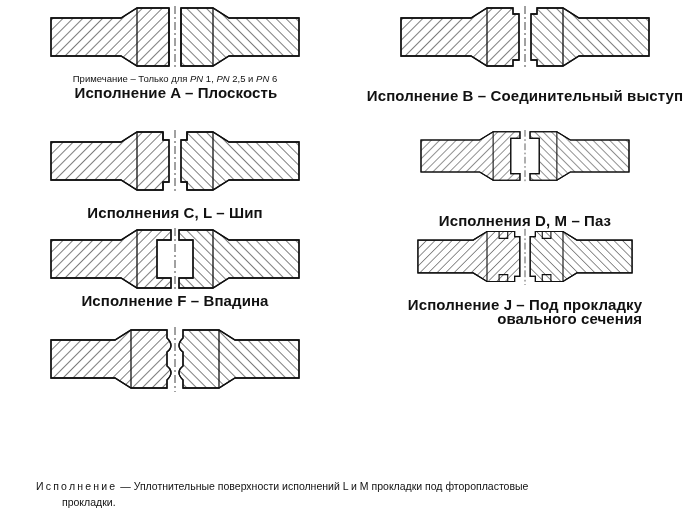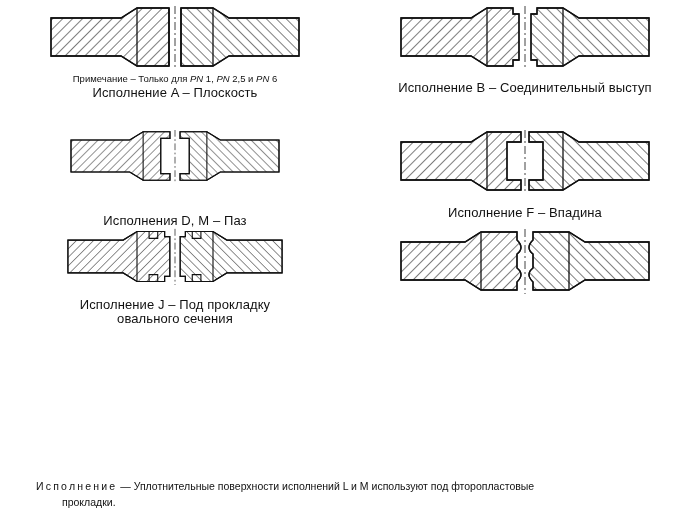--- a/index.html
+++ b/index.html
@@ -36,26 +36,27 @@
     display: flex;
     flex-direction: column;
     align-items: center;
     justify-content: flex-start;
   }
   .fig {
     display: block;
     margin: 0 auto;
   }
   .cap {
-    text-align: center;
-    font-size: 13px;
+    text-align: right;
+    font-size: 15px;
     line-height: 14px;
     letter-spacing: 0.1px;
     color: #111;
     white-space: pre-line;
+    font-weight: bold;
   }
   .note-small {
     text-align: center;
     font-size: 9.5px;
     line-height: 13px;
     color: #111;
     margin-bottom: 1px;
   }
   .note-small i {
     font-style: italic;
@@ -128,25 +129,43 @@
         <g stroke="#111" stroke-width="1.3" fill="none">
           <path d="M6,12 L76,12 L92,2 L118,2 L118,8 L124,8 L124,54 L118,54 L118,60 L92,60 L76,50 L6,50 Z" fill="url(#hatchR)"></path>
           <path d="M6,12 L76,12 L92,2 L118,2 L118,8 L124,8 L124,54 L118,54 L118,60 L92,60 L76,50 L6,50 Z"></path>
           <path d="M254,12 L184,12 L168,2 L142,2 L142,8 L136,8 L136,54 L142,54 L142,60 L168,60 L184,50 L254,50 Z" fill="url(#hatchL)"></path>
           <path d="M254,12 L184,12 L168,2 L142,2 L142,8 L136,8 L136,54 L142,54 L142,60 L168,60 L184,50 L254,50 Z"></path>
           <line x1="130" y1="0" x2="130" y2="62" stroke-dasharray="8,3,2,3" stroke-width="0.8"></line>
           <line x1="92" y1="2" x2="92" y2="60"></line>
           <line x1="168" y1="2" x2="168" y2="60"></line>
         </g>
       </svg>
-      <div class="cap-wrap" style="margin-top:13px">
+      <div class="cap-wrap" style="margin-top:21px">
         <div class="cap">Исполнение B – Соединительный выступ</div>
       </div>
     </div>
 
+    <div class="cell">
+      <svg class="fig" width="260" height="62" viewBox="0 0 260 62">
+        <g stroke="#111" stroke-width="1.3" fill="none">
+          <path d="M6,12 L76,12 L92,2 L118,2 L118,10 L124,10 L124,52 L118,52 L118,60 L92,60 L76,50 L6,50 Z" fill="url(#hatchR)"></path>
+          <path d="M6,12 L76,12 L92,2 L118,2 L118,10 L124,10 L124,52 L118,52 L118,60 L92,60 L76,50 L6,50 Z"></path>
+          <path d="M254,12 L184,12 L168,2 L142,2 L142,10 L136,10 L136,52 L142,52 L142,60 L168,60 L184,50 L254,50 Z" fill="url(#hatchL)"></path>
+          <path d="M254,12 L184,12 L168,2 L142,2 L142,10 L136,10 L136,52 L142,52 L142,60 L168,60 L184,50 L254,50 Z"></path>
+          <line x1="130" y1="0" x2="130" y2="62" stroke-dasharray="8,3,2,3" stroke-width="0.8"></line>
+          <line x1="92" y1="2" x2="92" y2="60"></line>
+          <line x1="168" y1="2" x2="168" y2="60"></line>
+
+          <path d="M118,2 L118,10 M142,2 L142,10 M118,52 L118,60 M142,52 L142,60"></path>
+        </g>
+      </svg>
+      <div class="cap-wrap" style="margin-top:14px">
+        <div class="cap">Исполнения C, L – Шип</div>
+      </div>
+    </div>
 
     <div class="cell">
       <svg class="fig" width="260" height="62" viewBox="0 0 260 62">
         <g stroke="#111" stroke-width="1.3" fill="none">
           <path d="M6,12 L76,12 L92,2 L124,2 L124,10 L113,10 L113,52 L124,52 L124,60 L92,60 L76,50 L6,50 Z" fill="url(#hatchR)"></path>
           <path d="M6,12 L76,12 L92,2 L124,2 L124,10 L113,10 L113,52 L124,52 L124,60 L92,60 L76,50 L6,50 Z"></path>
           <path d="M254,12 L184,12 L168,2 L136,2 L136,10 L147,10 L147,52 L136,52 L136,60 L168,60 L184,50 L254,50 Z" fill="url(#hatchL)"></path>
           <path d="M254,12 L184,12 L168,2 L136,2 L136,10 L147,10 L147,52 L136,52 L136,60 L168,60 L184,50 L254,50 Z"></path>
           <line x1="130" y1="0" x2="130" y2="62" stroke-dasharray="8,3,2,3" stroke-width="0.8"></line>
           <line x1="92" y1="2" x2="92" y2="60"></line>
@@ -164,21 +183,21 @@
         <g stroke="#111" stroke-width="1.3" fill="none">
           <path d="M6,12 L76,12 L92,2 L126,2 L126,12 L112,12 L112,50 L126,50 L126,60 L92,60 L76,50 L6,50 Z" fill="url(#hatchR)"></path>
           <path d="M6,12 L76,12 L92,2 L126,2 L126,12 L112,12 L112,50 L126,50 L126,60 L92,60 L76,50 L6,50 Z"></path>
           <path d="M254,12 L184,12 L168,2 L134,2 L134,12 L148,12 L148,50 L134,50 L134,60 L168,60 L184,50 L254,50 Z" fill="url(#hatchL)"></path>
           <path d="M254,12 L184,12 L168,2 L134,2 L134,12 L148,12 L148,50 L134,50 L134,60 L168,60 L184,50 L254,50 Z"></path>
           <line x1="130" y1="0" x2="130" y2="62" stroke-dasharray="8,3,2,3" stroke-width="0.8"></line>
           <line x1="92" y1="2" x2="92" y2="60"></line>
           <line x1="168" y1="2" x2="168" y2="60"></line>
         </g>
       </svg>
-      <div class="cap-wrap" style="margin-top:14px">
+      <div class="cap-wrap" style="margin-top:4px">
         <div class="cap">Исполнение F – Впадина</div>
       </div>
     </div>
 
     <div class="cell">
       <svg class="fig" width="260" height="66" viewBox="0 0 260 66">
         <g stroke="#111" stroke-width="1.3" fill="none">
           <path d="M6,14 L70,14 L86,4 L118,4 L118,10 L124,10 L124,56 L118,56 L118,62 L86,62 L70,52 L6,52 Z" fill="url(#hatchR)"></path>
           <path d="M6,14 L70,14 L86,4 L118,4 L118,10 L124,10 L124,56 L118,56 L118,62 L86,62 L70,52 L6,52 Z"></path>
           <path d="M254,14 L190,14 L174,4 L142,4 L142,10 L136,10 L136,56 L142,56 L142,62 L174,62 L190,52 L254,52 Z" fill="url(#hatchL)"></path>
@@ -211,17 +230,17 @@
           <line x1="174" y1="4" x2="174" y2="62"></line>
         </g>
       </svg>
     </div>
 
   </div>
 
   <div class="footer">
     <span class="sp">Исполнение</span>
     <span>—</span>
-    <span>Уплотнительные поверхности исполнений L и M используют под фторопластовые</span>
+    <span>Уплотнительные поверхности исполнений L и M прокладки под фторопластовые</span>
     <span class="second">прокладки.</span>
   </div>
 
 </div>
 
 </body></html>

